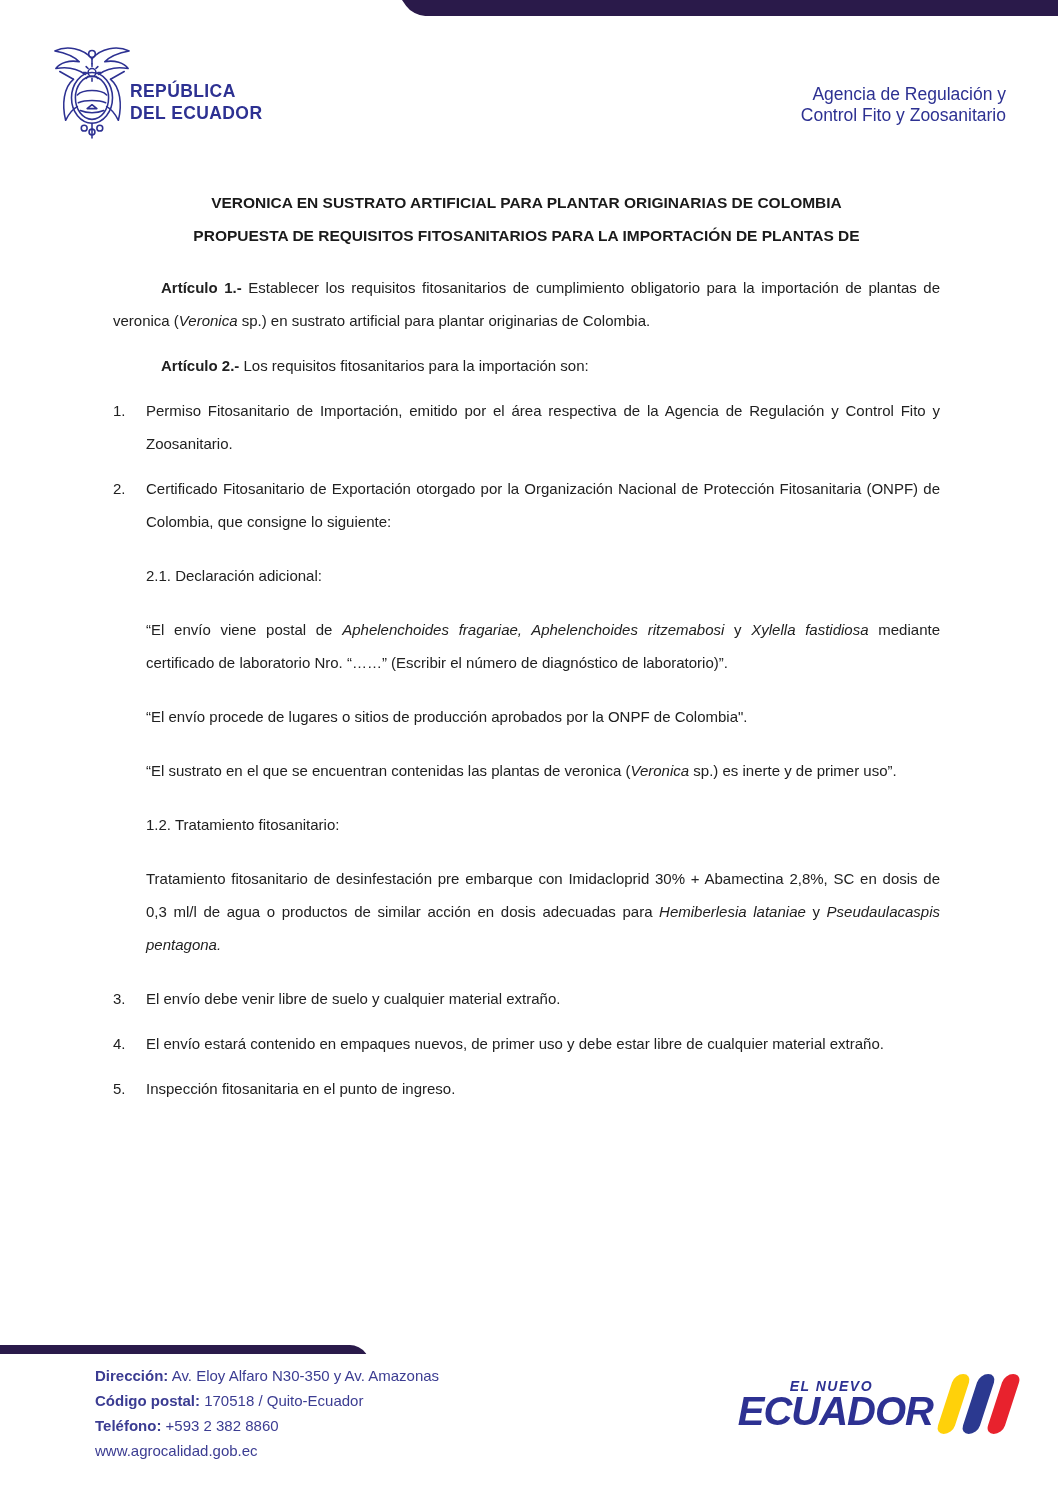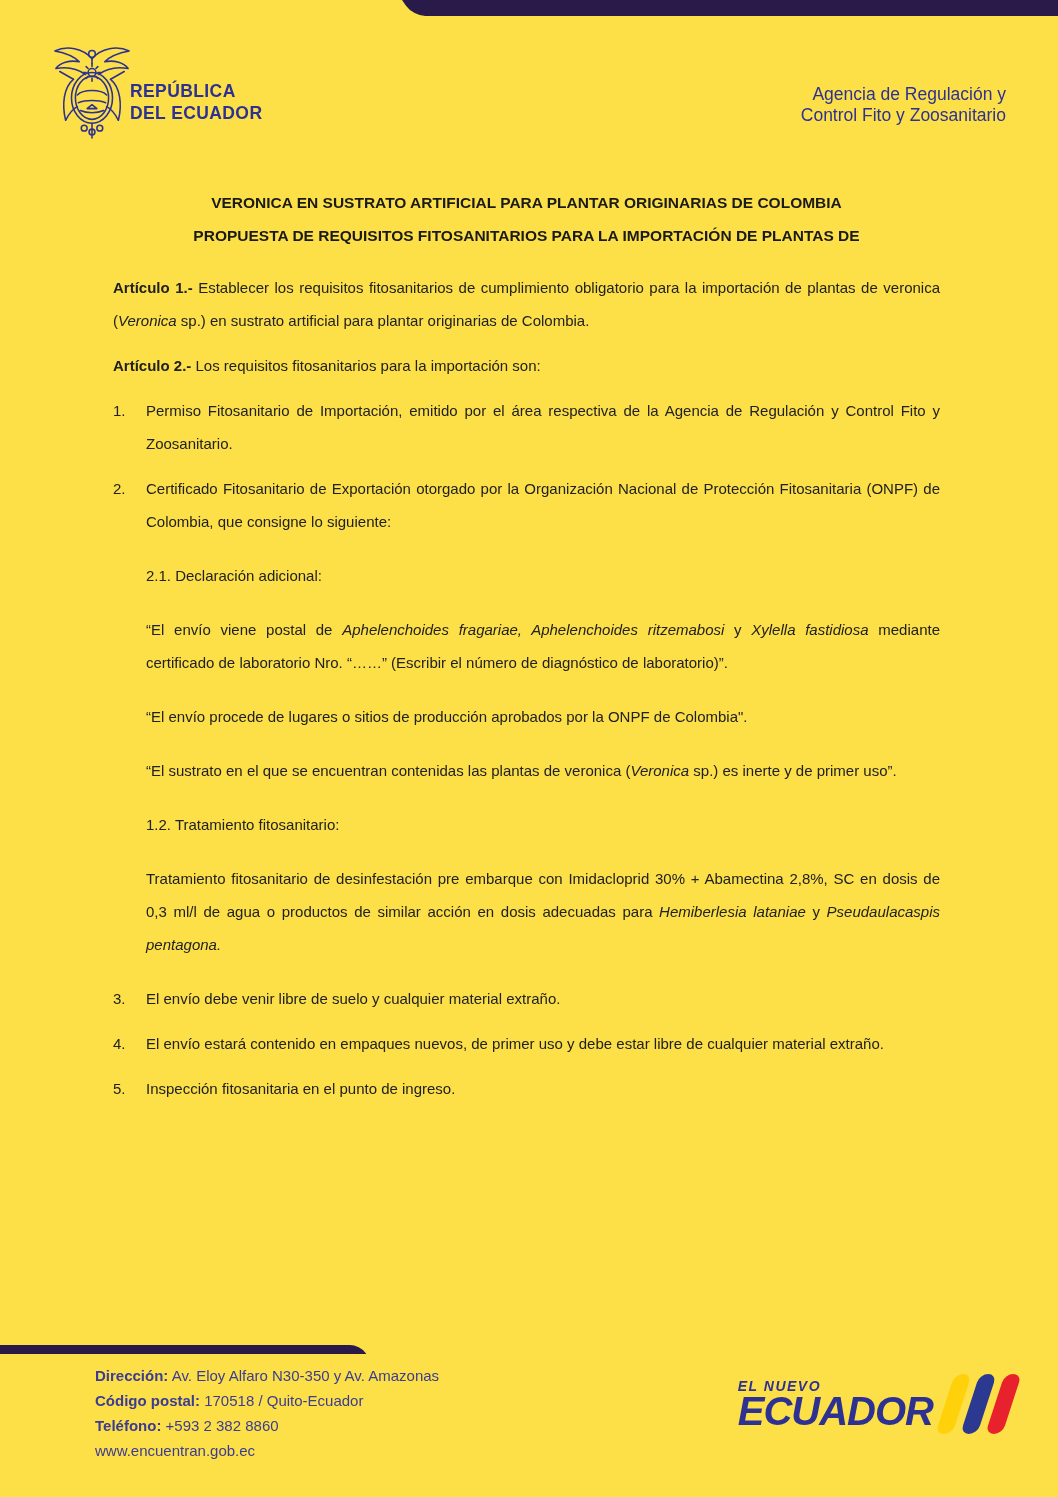--- a/index.html
+++ b/index.html
@@ -1,20 +1,20 @@
 <!DOCTYPE html>
 <html lang="es" style="--accent-bar: #2a1a4a; --brand-blue: #2d3192; --body-text: #212121; --footer-text: #3b3c92; --flag-yellow: #ffd10a; --flag-blue: #2b3990; --flag-red: #e8222d;"><head>
 <meta charset="utf-8">
 <style>
   html,body{margin:0;padding:0;background:#e8e8e8;}
   .page{
     position:relative;
     width:1058px;height:1497px;
     margin:0 auto;
-    background:#fde047;
+    background:#ffffff;
     overflow:hidden;
     font-family:"Liberation Sans", sans-serif;
     color:var(--body-text,#212121);
   }
   
   .top-bar{
     position:absolute;top:0;left:402px;right:-14px;height:16px;
     background:var(--accent-bar,#2a1a4a);
     transform:skewX(35deg);transform-origin:100% 0;
     border-bottom-left-radius:12px 10px;
@@ -35,35 +35,35 @@
   .doc-title{
     text-align:center;font-weight:bold;font-size:15.5px;line-height:33px;
     margin:0 0 19px;color:#1a1a1a;
   }
   p.article{text-align:justify;margin:0 0 12px;}
   .block-item{display:flex;margin:0 0 12px;}
   .item-number{width:33px;flex:none;}
   .block-text{flex:1;text-align:justify;}
   .block-sub{margin:21px 0;padding-left:33px;text-align:justify;}
   .it{font-style:italic;}
-  .bd{font-weight:bold;}
+  .bd{font-weight:bold;margin-left:48px;}
   
   .footer-bar{
     position:absolute;top:1345px;left:-14px;width:374px;height:9px;
     background:var(--accent-bar,#2a1a4a);
     transform:skewX(35deg);transform-origin:0 0;
     border-top-right-radius:10px 8px;
   }
   .contact{
     position:absolute;left:47px;top:1363px;
     font-size:15px;line-height:25px;color:var(--footer-text,#3b3c92);
   }
   .contact-label{font-weight:bold;margin-left:48px;}
   .ne-logo{position:absolute;right:46px;top:1374px;display:flex;align-items:center;}
-  .ne-text{display:flex;flex-direction:column;align-items:flex-start;color:var(--brand-blue,#2d3192);}
+  .ne-text{display:flex;flex-direction:column;align-items:center;color:var(--brand-blue,#2d3192);}
   .ne-top{font-size:14px;font-weight:bold;font-style:italic;letter-spacing:1.5px;line-height:14px;margin-right:8px;}
   .ne-main{font-size:40px;font-weight:900;font-style:italic;letter-spacing:-1px;line-height:36px;}
   .stripes{display:flex;gap:8px;margin-left:12px;}
   .stripe{width:17px;height:60px;border-radius:9px;transform:skewX(-18deg);}
   .stripe-yellow{background:var(--flag-yellow,#ffd10a);}
   .stripe-blue{background:var(--flag-blue,#2b3990);}
   .stripe-red{background:var(--flag-red,#e8222d);}
 </style>
 </head>
 <body>
@@ -161,21 +161,21 @@
   </div>
       </div>
   </div>
 
   <div class="footer-bar"></div>
 
   <div class="contact" id="footer-contact">
       <div><span class="contact-label">Dirección:</span><span> Av. Eloy Alfaro N30-350 y Av. Amazonas</span></div>
       <div><span class="contact-label">Código postal:</span><span> 170518 / Quito-Ecuador</span></div>
       <div><span class="contact-label">Teléfono:</span><span> +593 2 382 8860</span></div>
-      <div><span class="contact-label"></span><span>www.encuentran.gob.ec</span></div>
+      <div><span class="contact-label"></span><span>www.agrocalidad.gob.ec</span></div>
     </div>
 
   <div class="ne-logo">
     <div class="ne-text">
       <div class="ne-top">EL NUEVO</div>
       <div class="ne-main">ECUADOR</div>
     </div>
     <div class="stripes">
       <span class="stripe stripe-yellow"></span>
       <span class="stripe stripe-blue"></span>

